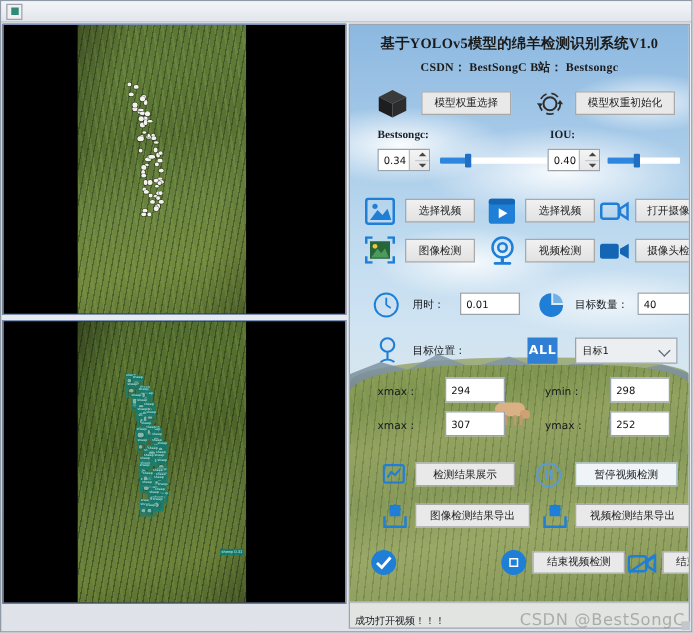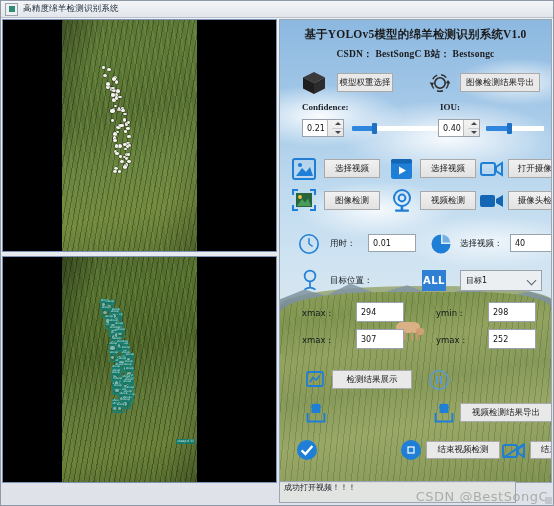--- a/index.html
+++ b/index.html
@@ -175,42 +175,41 @@
   .combo .chev{position:absolute;right:6px;top:6px;width:6px;height:6px;
     border-right:1.4px solid #5a6670;border-bottom:1.4px solid #5a6670;transform:rotate(45deg);}
   .allbadge{
     position:absolute;background:#2f7fd4;color:#fff;font-size:10px;font-weight:bold;
     display:flex;align-items:center;justify-content:center;
     font-family:"DejaVu Sans",sans-serif;letter-spacing:.5px;
   }
   .ico{position:absolute;}
 
   .statusbar{
-    position:absolute;left:279px;top:481px;width:237px;height:22px;
+    position:absolute;left:279px;top:481px;width:273px;height:22px;
     background:rgba(226,228,224,.86);border:1px solid #9aa6b4;box-sizing:border-box;
-    display:flex;align-items:flex-start;padding-left:4px;
+    display:flex;align-items:flex-end;padding-left:4px;
   }
   .statusbar .st{font-size:8px;color:#12181e;font-family:"DejaVu Sans",sans-serif;}
   .watermark{
     position:absolute;right:6px;bottom:2px;font-size:13px;color:rgba(150,155,150,.75);
     font-family:"DejaVu Sans",sans-serif;letter-spacing:.5px;pointer-events:none;
   }
   .scrollpix{position:absolute;right:2px;bottom:2px;width:7px;height:7px;background:#c3c7cb;}
 </style>
 </head>
 <body>
 
 <div id="app">
   <div class="win-frame"></div>
 
   <div class="titlebar">
     <span class="title-ico">
         <i></i>
       </span>
-    <span class="title-text">高精度绵羊检测识别系统</span>
   </div>
 
   <div class="left-col">
 
     <div class="vid-box vid-top">
       <div class="vid-inner">
         <div class="frame-img">
           <div class="grass"></div>
           <div class="flock" id="flock-raw">
               <div class="sheep" style="left: 39.8991px; top: 46.0552px; width: 2.93079px; height: 2.70124px;"></div>
@@ -506,44 +505,44 @@
       <div class="hdr hdr2">CSDN： BestSongC    B站： Bestsongc</div>
 
       <div class="row" style="top:46px;height:34px;">
         <span class="ico" style="left:21px;top:4px;">
           <svg width="26" height="26" viewBox="0 0 26 26">
             <polygon points="13,2 24,7.5 13,13 2,7.5" fill="#3a3a3a"></polygon>
             <polygon points="2,7.5 13,13 13,24 2,18.5" fill="#1e1e1e"></polygon>
             <polygon points="24,7.5 13,13 13,24 24,18.5" fill="#2c2c2c"></polygon>
           </svg>
         </span>
-        <div class="btn flat" style="position:absolute;left:57px;top:7px;width:56px;height:19px;font-family:Liberation Mono, monospace;">
+        <div class="btn flat" style="position:absolute;left:57px;top:7px;width:72px;height:19px;font-family:Liberation Mono, monospace;">
           <span>模型权重选择</span>
         </div>
         <span class="ico" style="left:148px;top:5px;">
           <svg width="24" height="24" viewBox="0 0 24 24">
             <circle cx="12" cy="12" r="5.2" fill="none" stroke="#2d2d2d" stroke-width="1.6"></circle>
             <circle cx="12" cy="12" r="8.3" fill="none" stroke="#2d2d2d" stroke-width="1.4" stroke-dasharray="6 4"></circle>
             <polygon points="20,9 22.5,12.4 17.8,12.2" fill="#2d2d2d"></polygon>
             <polygon points="4,15 1.5,11.6 6.2,11.8" fill="#2d2d2d"></polygon>
           </svg>
         </span>
         <div class="btn flat" style="position:absolute;left:180px;top:7px;width:80px;height:19px;">
-          <span>图像检测结果导出</span>
+          <span>模型权重初始化</span>
         </div>
       </div>
 
       <div class="row" style="top:82px;height:16px;">
-        <span class="lbl-en" style="position:absolute;left:22px;top:0;">Confidence:</span>
+        <span class="lbl-en" style="position:absolute;left:22px;top:0;">Bestsongc:</span>
         <span class="lbl-en" style="position:absolute;left:160px;top:0;">IOU:</span>
       </div>
 
       <div class="row" style="top:99px;height:22px;">
         <div class="spin" style="left:22px;top:0;width:42px;">
-          <span>0.21</span>
+          <span>0.34</span>
           <span class="arrows">
             <i>
                 <b class="tri-up"></b>
               </i>
             <i>
                 <b class="tri-dn"></b>
               </i>
           </span>
         </div>
         <div class="slider" style="left:72px;top:2px;width:86px;">
@@ -652,21 +651,21 @@
         <div class="tbox" style="left:88px;top:2px;width:48px;height:18px;">
           <span>0.01</span>
         </div>
 
         <span class="ico" style="left:150px;top:1px;">
           <svg width="22" height="22" viewBox="0 0 22 22">
             <path d="M11 11 L11 1.5 A9.5 9.5 0 1 0 20.5 11 Z" fill="#1f7fd6"></path>
             <path d="M12.6 1.6 A9.5 9.5 0 0 1 20.4 9.4 L12.6 9.4 Z" fill="#1f7fd6" opacity=".55"></path>
           </svg>
         </span>
-        <span class="lbl" style="position:absolute;left:180px;top:6px;">选择视频：</span>
+        <span class="lbl" style="position:absolute;left:180px;top:6px;">目标数量：</span>
         <div class="tbox" style="left:230px;top:2px;width:48px;height:18px;">
           <span>40</span>
         </div>
       </div>
 
       <div class="row" style="top:248px;height:28px;">
         <span class="ico" style="left:20px;top:0;">
           <svg width="20" height="24" viewBox="0 0 20 24">
             <circle cx="10" cy="8" r="5.4" fill="none" stroke="#1f7fd6" stroke-width="1.7"></circle>
             <path d="M10 13.6 L10 19 M4.5 21.6 Q10 17.6 15.5 21.6" fill="none" stroke="#1f7fd6" stroke-width="1.7"></path>
@@ -713,30 +712,36 @@
           <span>检测结果展示</span>
         </div>
 
         <span class="ico" style="left:148px;top:1px;">
           <svg width="22" height="22" viewBox="0 0 22 22">
             <circle cx="11" cy="11" r="9.2" fill="none" stroke="#5b9ad4" stroke-width="1.6"></circle>
             <rect x="8" y="7" width="2" height="8" fill="#5b9ad4"></rect>
             <rect x="12" y="7" width="2" height="8" fill="#5b9ad4"></rect>
           </svg>
         </span>
+        <div class="btn light" style="position:absolute;left:180px;top:2px;width:82px;height:19px;">
+          <span>暂停视频检测</span>
+        </div>
       </div>
 
       <div class="row" style="top:381px;height:26px;">
         <span class="ico" style="left:26px;top:2px;">
           <svg width="20" height="20" viewBox="0 0 20 20">
             <rect x="5.6" y="1" width="8.8" height="9" fill="#1f7fd6"></rect>
             <polygon points="10,0 15.5,5 4.5,5" fill="#1f7fd6"></polygon>
             <path d="M1.6 10 V18.4 H18.4 V10" fill="none" stroke="#1f7fd6" stroke-width="2"></path>
           </svg>
         </span>
+        <div class="btn flat" style="position:absolute;left:52px;top:2px;width:92px;height:19px;">
+          <span>图像检测结果导出</span>
+        </div>
 
         <span class="ico" style="left:154px;top:2px;">
           <svg width="20" height="20" viewBox="0 0 20 20">
             <rect x="5.6" y="1" width="8.8" height="9" fill="#1f7fd6"></rect>
             <polygon points="10,0 15.5,5 4.5,5" fill="#1f7fd6"></polygon>
             <path d="M1.6 10 V18.4 H18.4 V10" fill="none" stroke="#1f7fd6" stroke-width="2"></path>
           </svg>
         </span>
         <div class="btn flat" style="position:absolute;left:180px;top:2px;width:92px;height:19px;">
           <span>视频检测结果导出</span>

